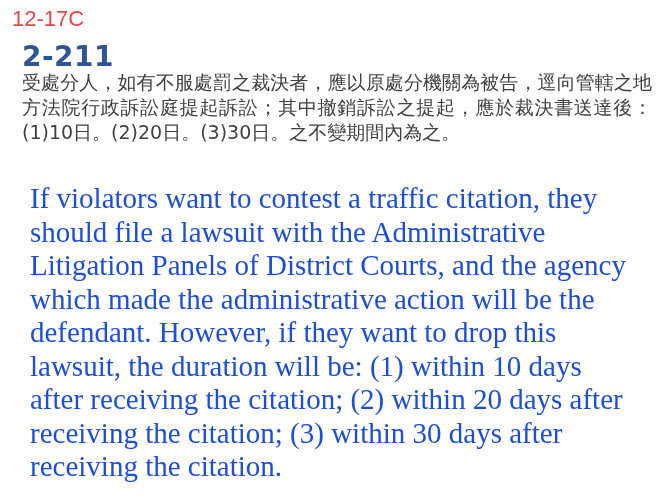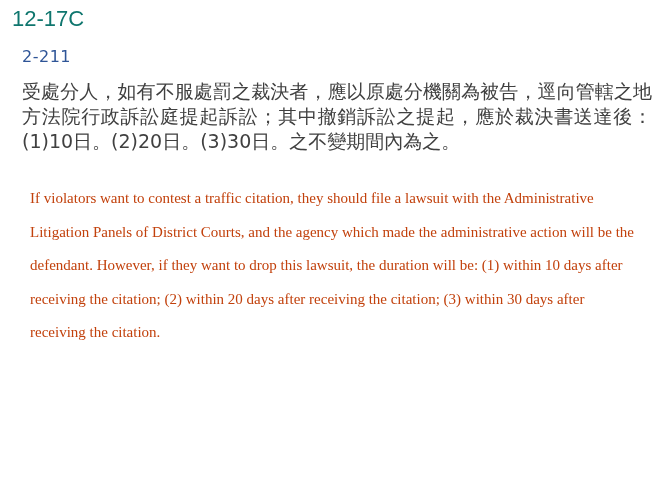--- a/index.html
+++ b/index.html
@@ -18,53 +18,54 @@
     width: 672px;
     height: 504px;
     box-sizing: border-box;
   }
   .slide-code {
     position: absolute;
     left: 12px;
     top: 6px;
     font-family: "Liberation Sans", sans-serif;
     font-size: 22px;
-    color: #0f766e;
+    color: #ef4444;
     letter-spacing: 0px;
     white-space: nowrap;
   }
   .cjk-block {
     position: absolute;
     left: 22px;
     top: 44px;
     width: 630px;
     color: #2f5597;
     font-family: "DejaVu Sans", sans-serif;
     font-size: 19px;
     line-height: 25px;
   }
   .cjk-ref {
-    font-size: 16px;
+    font-size: 28px;
     color: #2f5597;
-    margin-bottom: 10px;
+    margin-bottom: 1px;
     letter-spacing: 0.5px;
+    font-weight: bold;
   }
   .cjk-body {
     font-size: 19px;
     color: #404040;
     text-align: justify;
   }
   .en-block {
     position: absolute;
     left: 30px;
     top: 182px;
     width: 610px;
-    color: #c2410c;
+    color: #1d4ed8;
     font-family: "Liberation Serif", serif;
-    font-size: 15px;
+    font-size: 29px;
     line-height: 33.5px;
     text-align: left;
   }
 </style>
 </head>
 <body>
 
 <div class="slide">
 
   <div class="slide-code">12-17C</div>

